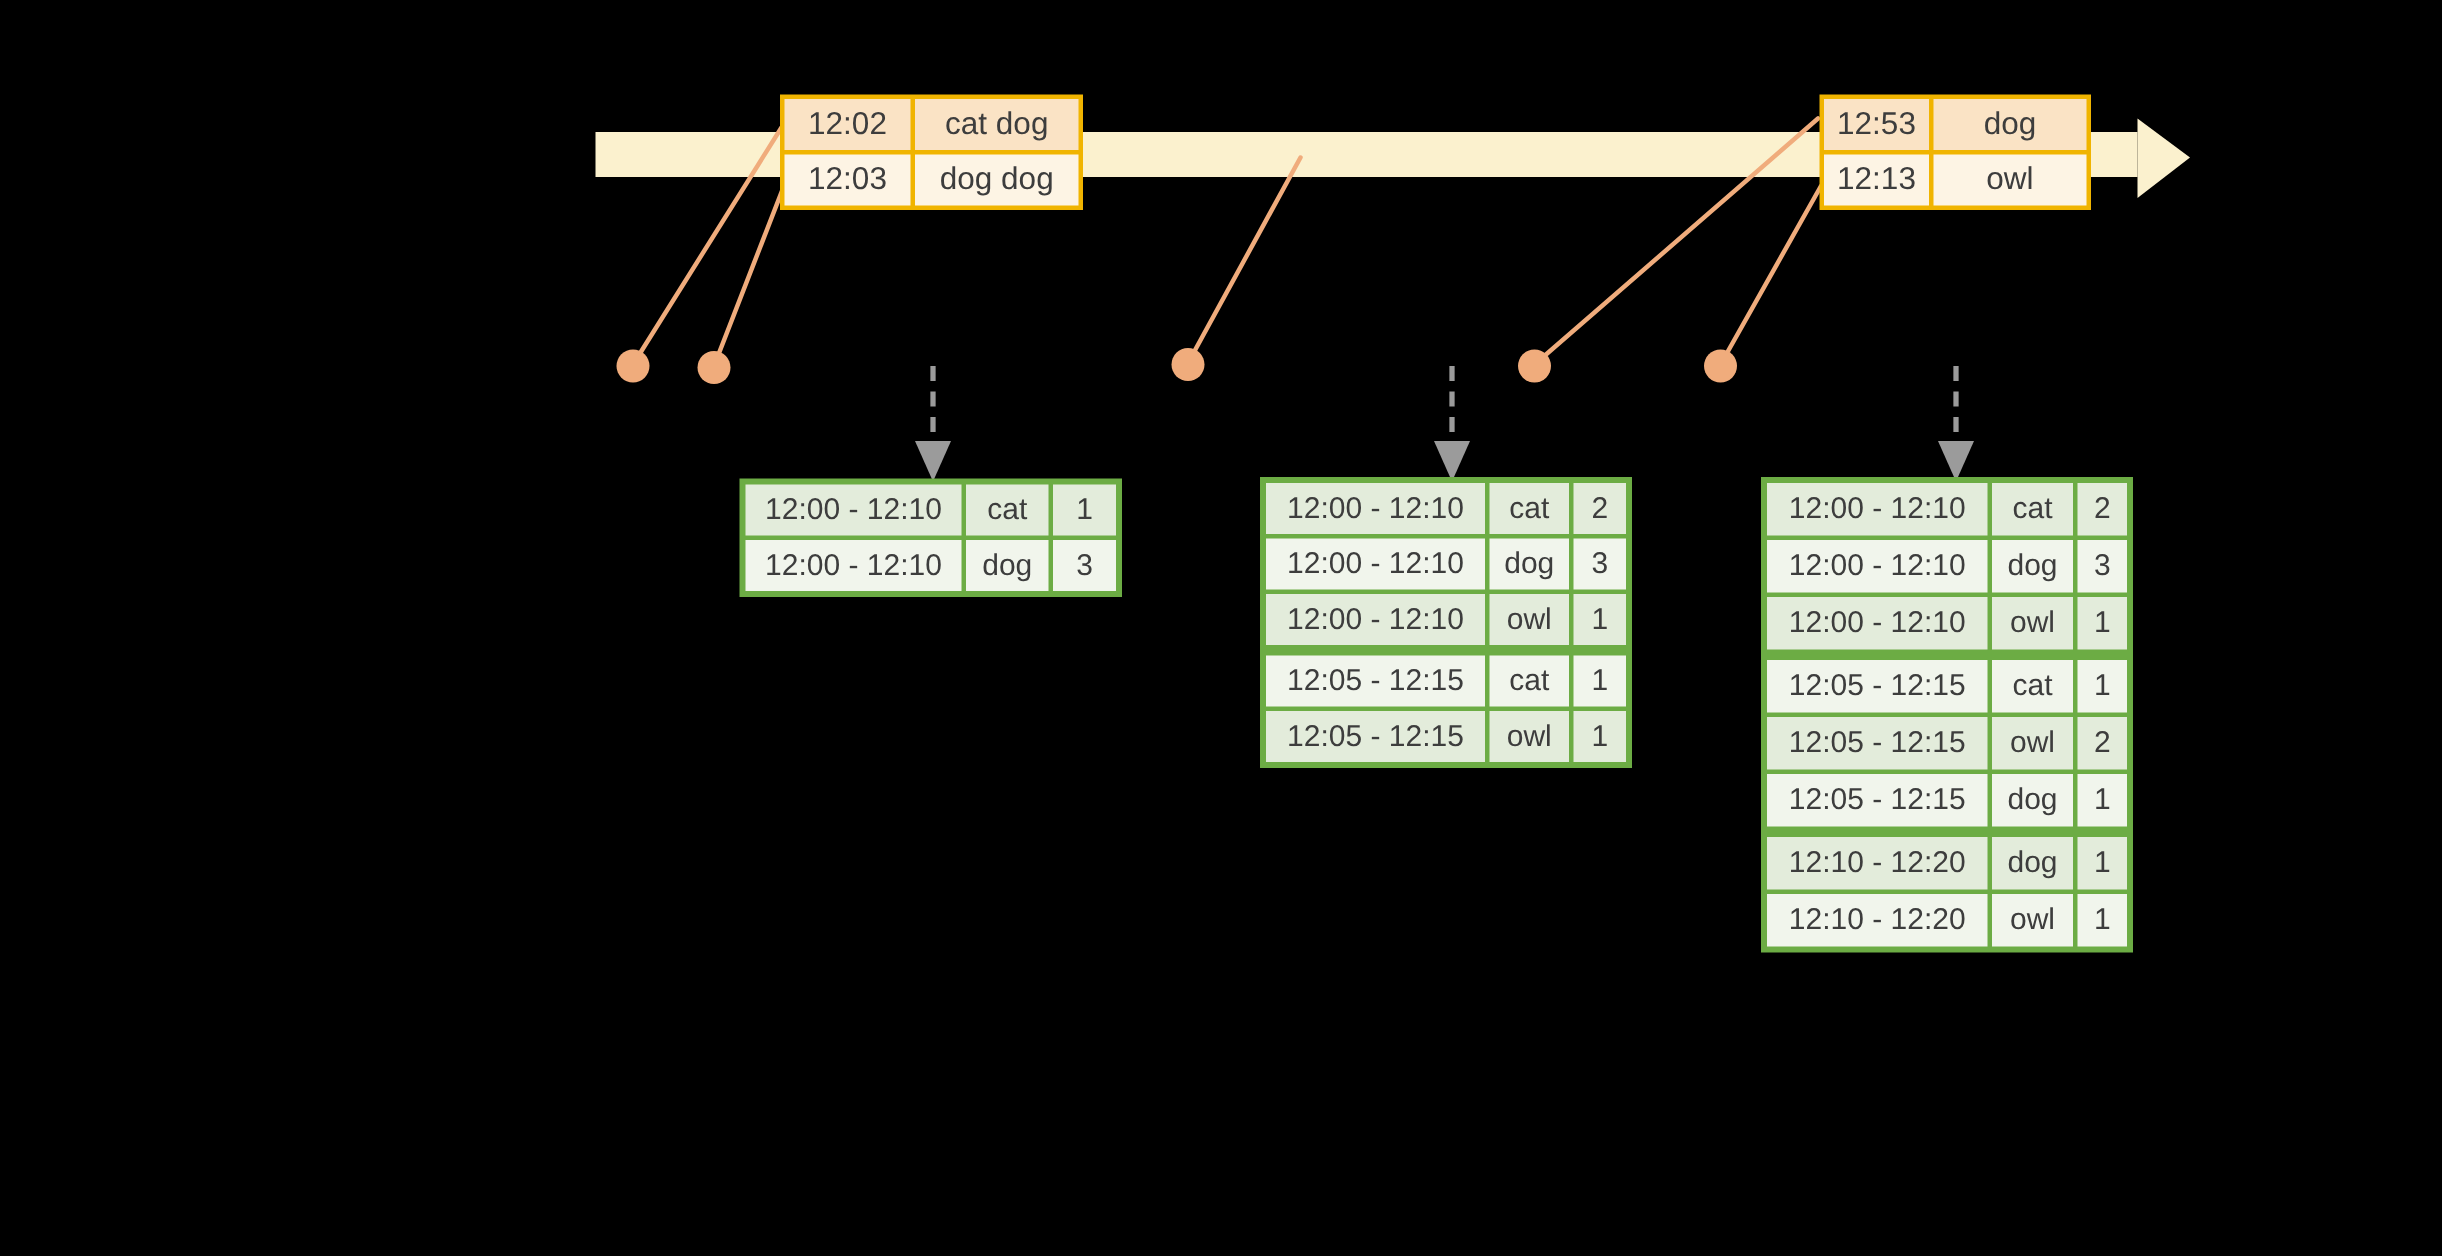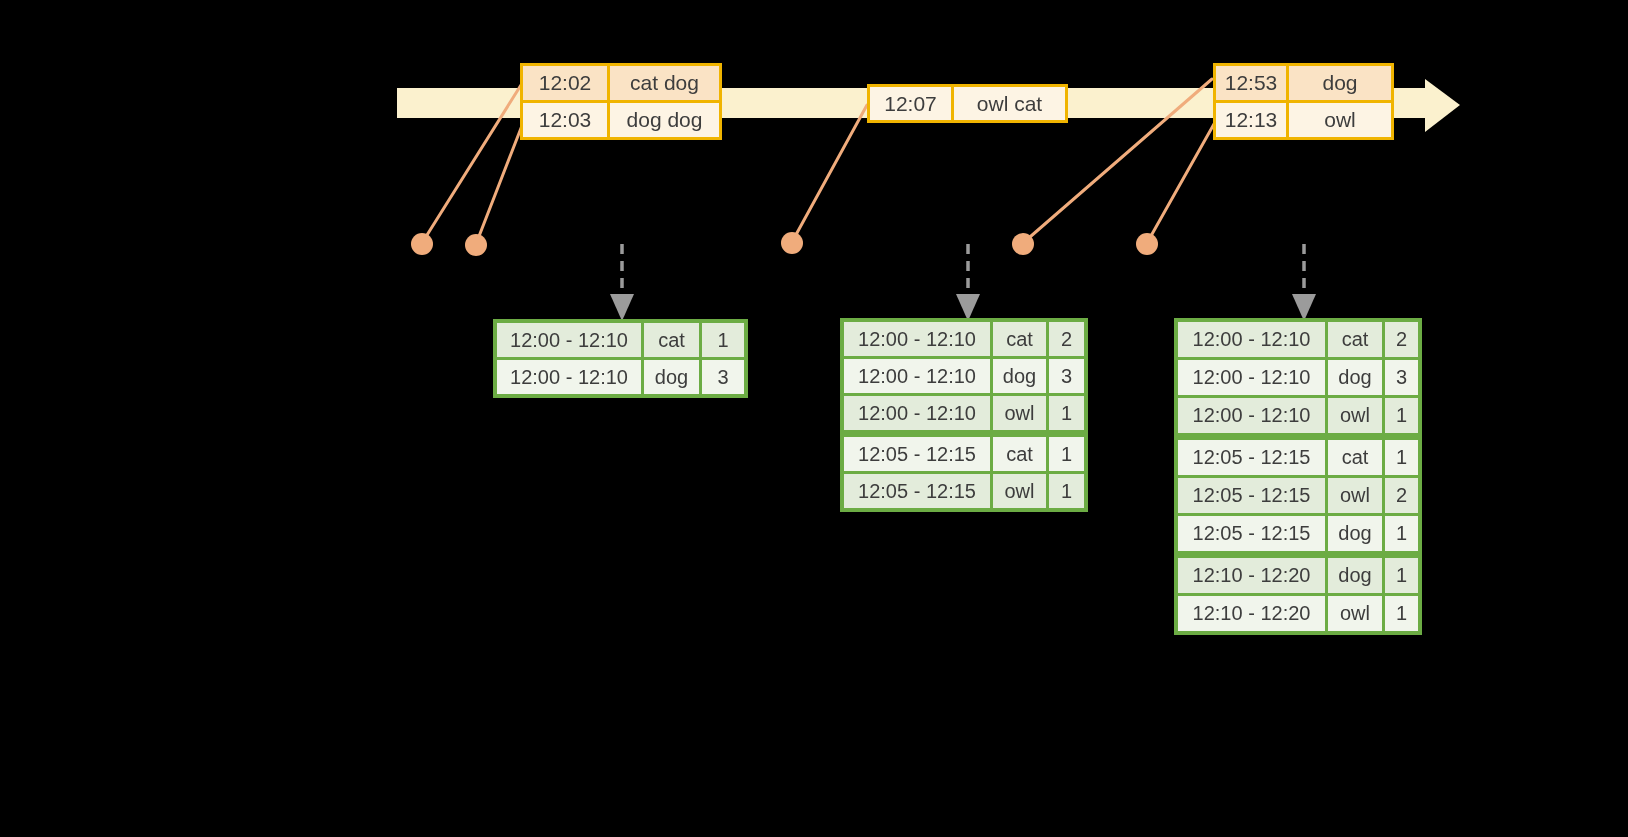--- a/index.html
+++ b/index.html
@@ -88,24 +88,20 @@
       <polygon points="1292,294 1316,294 1304,321"></polygon>
     </g>
   </svg>
 
   <div class="etable e1">
       <div class="cell shade-dark">12:02</div>
       <div class="cell shade-dark">cat dog</div>
       <div class="cell shade-light">12:03</div>
       <div class="cell shade-light">dog dog</div>
     </div>
-  <div class="etable e2">
-      <div class="cell shade-light">12:07</div>
-      <div class="cell shade-light">owl cat</div>
-    </div>
   <div class="etable e3">
       <div class="cell shade-dark">12:53</div>
       <div class="cell shade-dark">dog</div>
       <div class="cell shade-light">12:13</div>
       <div class="cell shade-light">owl</div>
     </div>
 
   <div class="gtable g1">
       <div class="row">
         <div class="cell shade-dark">12:00 - 12:10</div>

